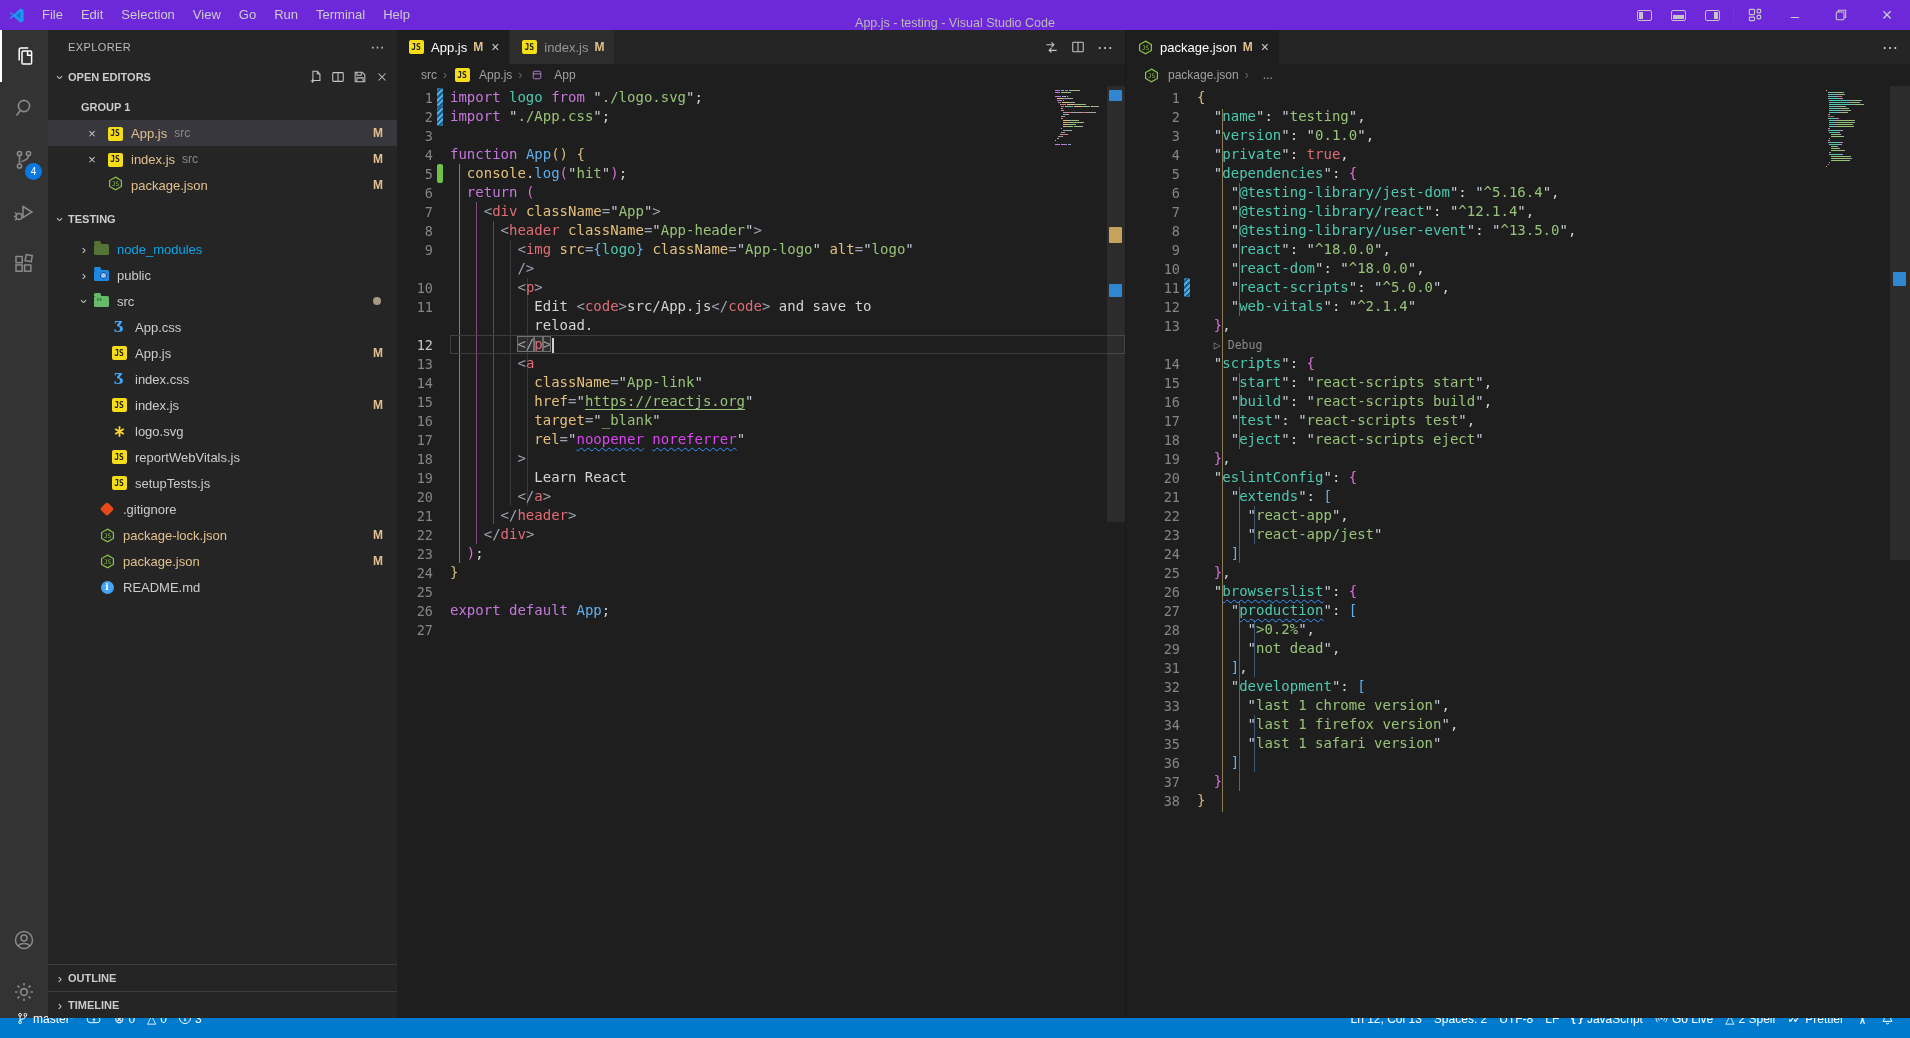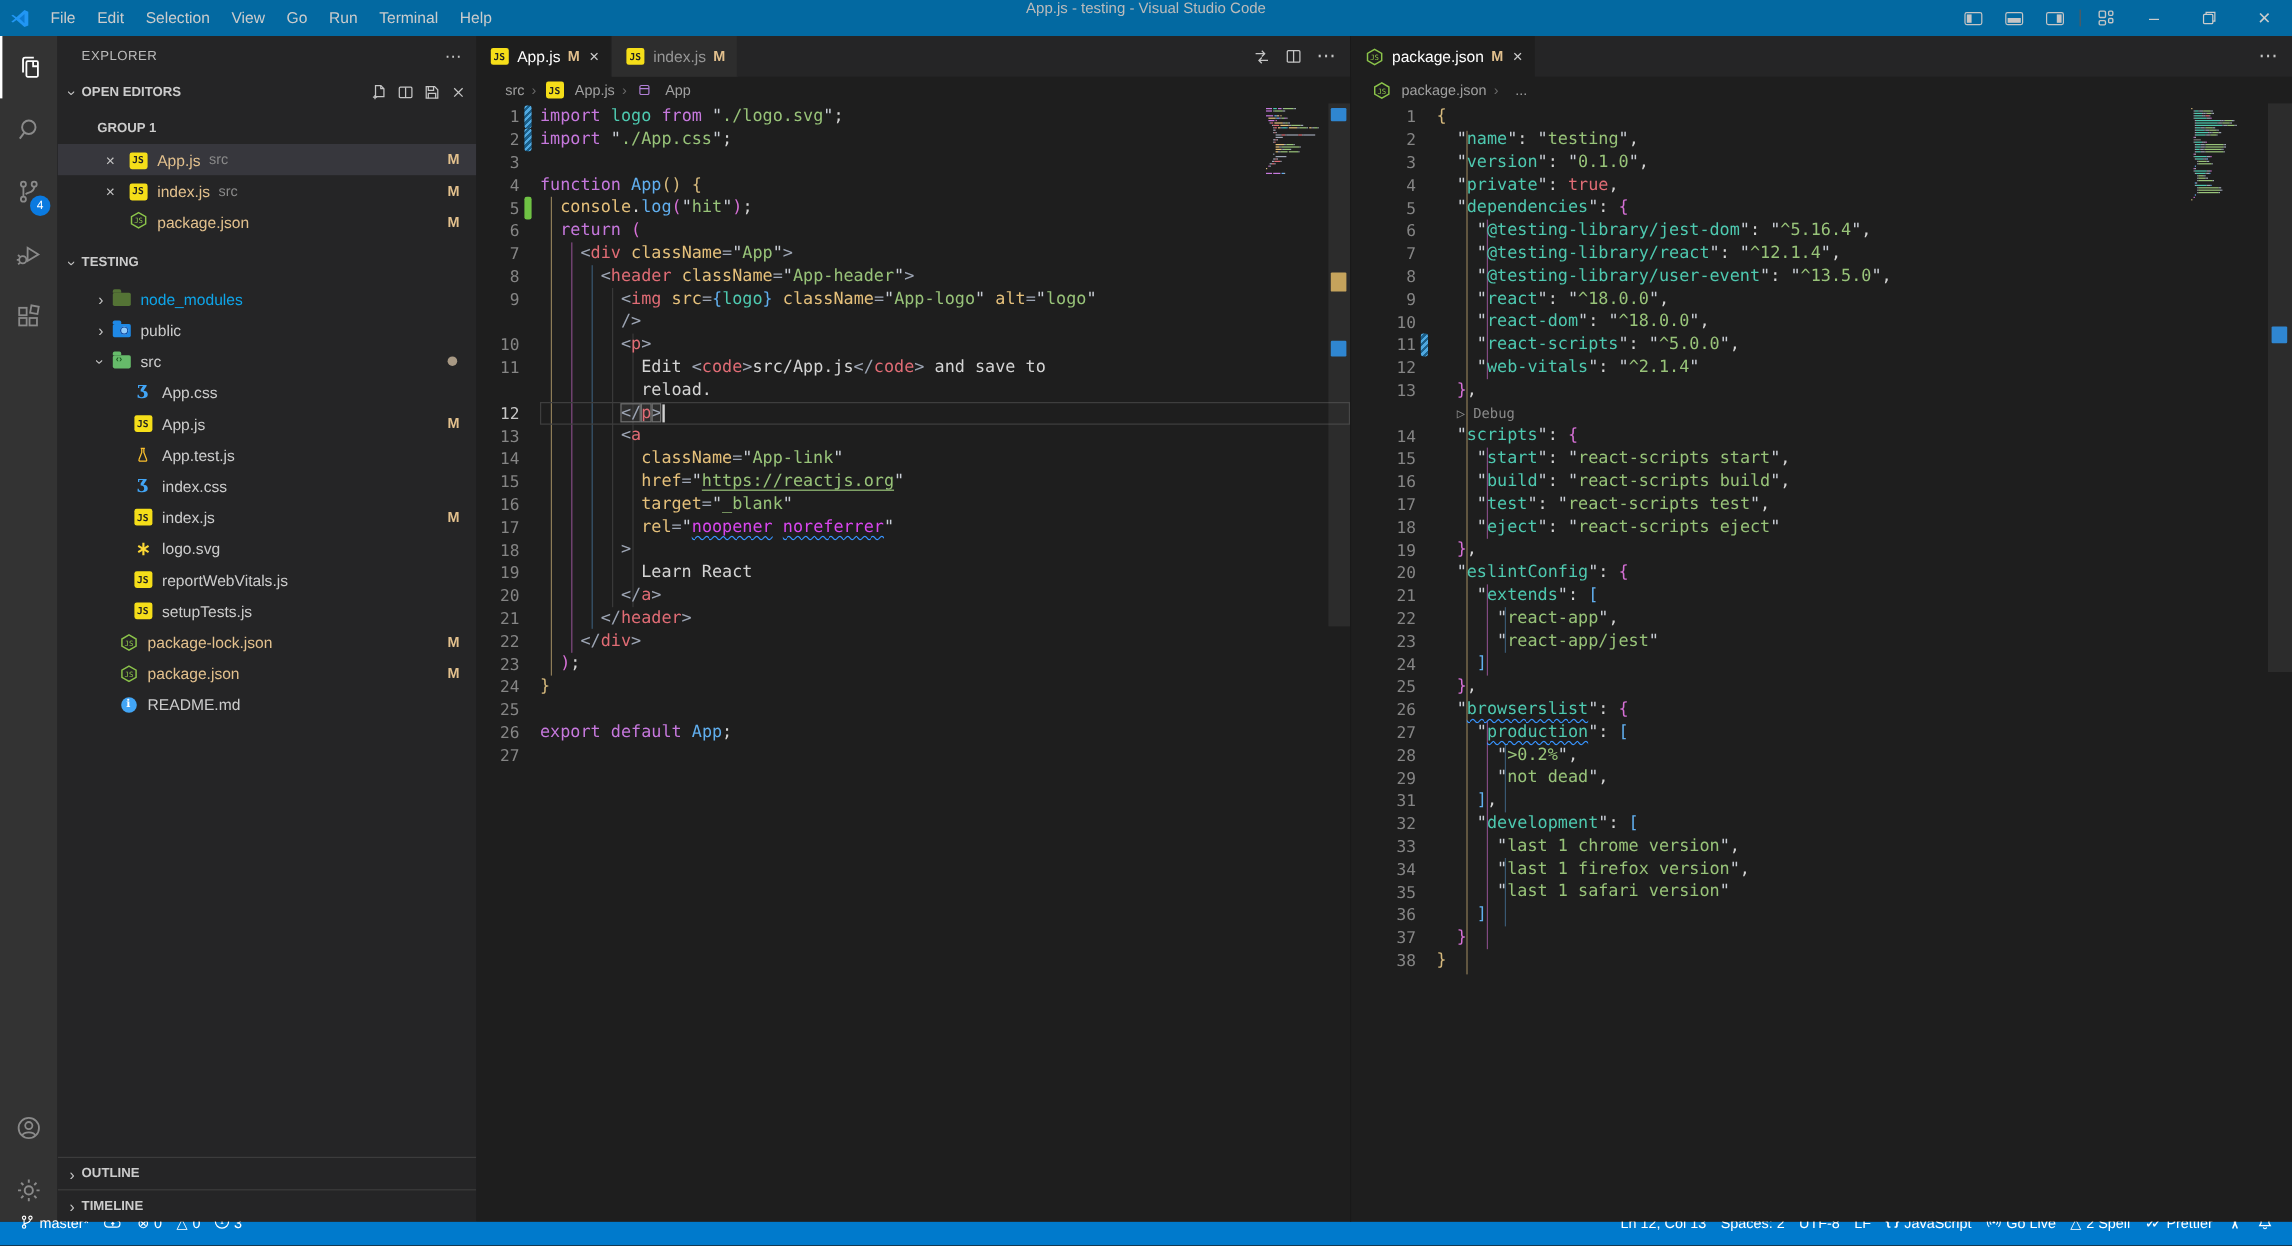--- a/index.html
+++ b/index.html
@@ -1,21 +1,21 @@
 <!DOCTYPE html>
 <html><head>
 <meta charset="utf-8">
 <style>
   *{box-sizing:border-box;margin:0;padding:0}
   html,body{width:1910px;height:1038px;overflow:hidden;background:#1e1e1e;
     font-family:"Liberation Sans",sans-serif;color:#cccccc;-webkit-font-smoothing:antialiased}
   svg{display:block}
 
   
-  .titlebar{height:30px;background:#0369a1;display:flex;align-items:flex-start;position:relative}
+  .titlebar{height:30px;background:#6d28d9;display:flex;align-items:flex-end;position:relative}
   .tb-left{display:flex;align-items:center;gap:2px;padding-left:8px;z-index:2}
   .vslogo{margin-right:6px}
   .menus{display:flex}
   .menu-item{padding:0 9px;font-size:13px;color:#cccccc;line-height:30px;cursor:default}
   .tb-title{position:absolute;left:0;right:0;text-align:center;font-size:12.5px;color:#bbbbbb}
   .tb-right{margin-left:auto;display:flex;align-items:center;z-index:2}
   .tb-ic{width:34px;height:30px;display:flex;align-items:center;justify-content:center}
   .tb-sep{width:1px;height:14px;background:#5a5a5a;margin:0 4px}
   .win-btn{width:46px;height:30px;display:flex;align-items:center;justify-content:center;font-size:15px;color:#cccccc}
   .lay{width:15px;height:11px;border:1px solid #c5c5c5;border-radius:2px;position:relative}
@@ -360,30 +360,20 @@
     <span class="fic">
             <span class="ic-js">JS</span>
           </span>
     <span class="lbl  ">App.js</span>
     <span class="rbadge">M</span>
 
   </div>
         <div class="row" style="padding-left:62px">
 
     <span class="fic">
-            <svg width="14" height="14" viewBox="0 0 16 16" fill="none" stroke="#fbc02d" stroke-width="1.2">
-              <path d="M6 1.8h4M7 1.8v4L4.4 12.4A1.1 1.1 0 0 0 5.4 14h5.2a1.1 1.1 0 0 0 1-1.6L9 5.8v-4"></path>
-            </svg>
-          </span>
-    <span class="lbl  ">App.test.js</span>
-
-  </div>
-        <div class="row" style="padding-left:62px">
-
-    <span class="fic">
             <span class="ic-css">Ʒ</span>
           </span>
     <span class="lbl  ">index.css</span>
 
   </div>
         <div class="row" style="padding-left:62px">
 
     <span class="fic">
             <span class="ic-js">JS</span>
           </span>
@@ -410,20 +400,28 @@
           </span>
     <span class="lbl  ">reportWebVitals.js</span>
 
   </div>
         <div class="row" style="padding-left:62px">
 
     <span class="fic">
             <span class="ic-js">JS</span>
           </span>
     <span class="lbl  ">setupTests.js</span>
+
+  </div>
+        <div class="row" style="padding-left:50px">
+
+    <span class="fic">
+            <span class="ic-git"></span>
+          </span>
+    <span class="lbl  ">.gitignore</span>
 
   </div>
         <div class="row" style="padding-left:50px">
 
     <span class="fic">
             <svg width="15" height="15" viewBox="0 0 16 16">
               <polygon points="8,1.2 14.3,4.8 14.3,11.2 8,14.8 1.7,11.2 1.7,4.8" fill="none" stroke="#8bc34a" stroke-width="1.3"></polygon>
               <text x="8" y="10.8" font-size="6.5" fill="#8bc34a" text-anchor="middle" font-family="DejaVu Sans Mono,monospace">JS</text>
             </svg>
           </span>

